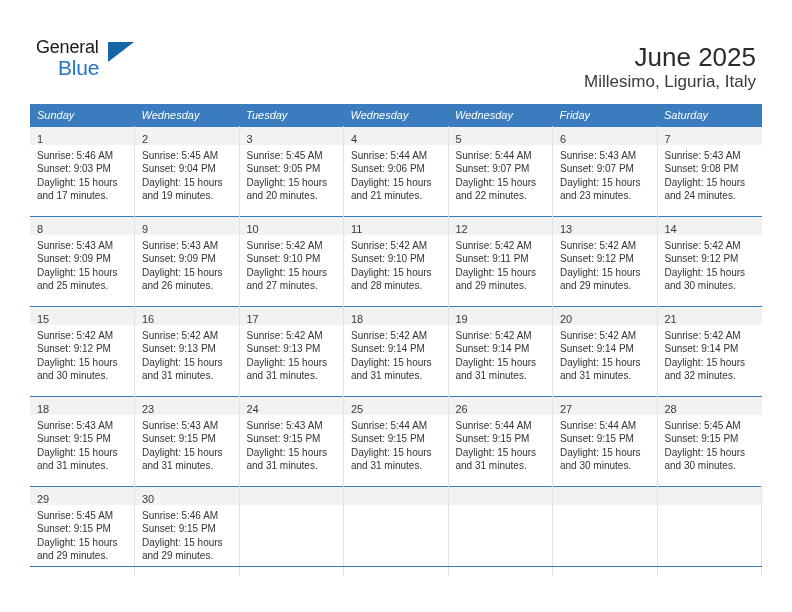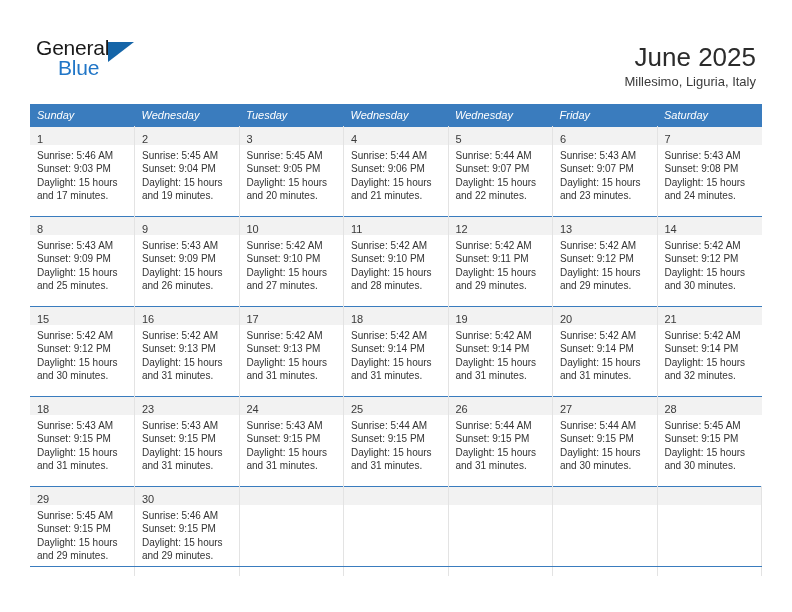--- a/index.html
+++ b/index.html
@@ -26,21 +26,21 @@
   .logo {
     position: absolute;
     left: 36px;
     top: 36px;
     width: 110px;
     height: 46px;
   }
   .logo-general {
     position: absolute;
     left: 0; top: 0;
-    font-size: 21px;
+    font-size: 18px;
     color: #1a1a1a;
     letter-spacing: -0.2px;
     line-height: 23px;
     text-align: right;
   }
   .logo-blue {
     position: absolute;
     left: 22px; top: 20px;
     font-size: 21px;
     color: #2176c7;
@@ -64,21 +64,21 @@
     color: #2b2b2b;
     font-weight: normal;
     text-align: right;
     line-height: 30px;
     margin-top: 8px;
   }
   .subtitle {
     position: absolute;
     right: 36px;
     top: 74px;
-    font-size: 13px;
+    font-size: 17px;
     color: #3a3a3a;
     text-align: right;
     line-height: 16px;
   }
 
   
   .calendar {
     position: absolute;
     left: 30px;
     top: 104px;

